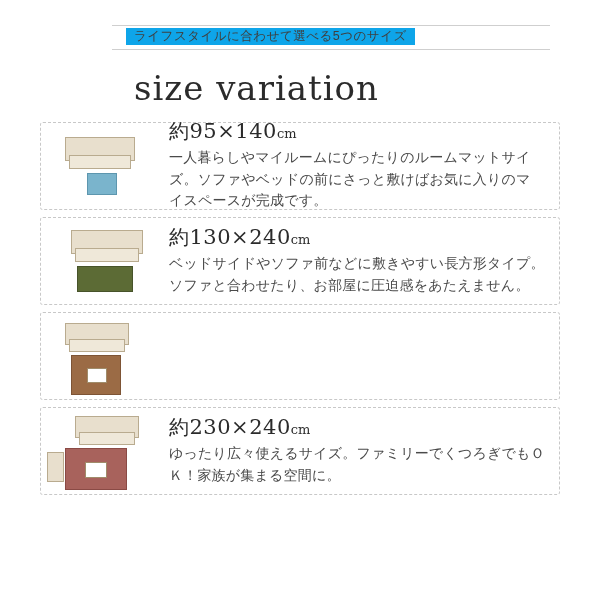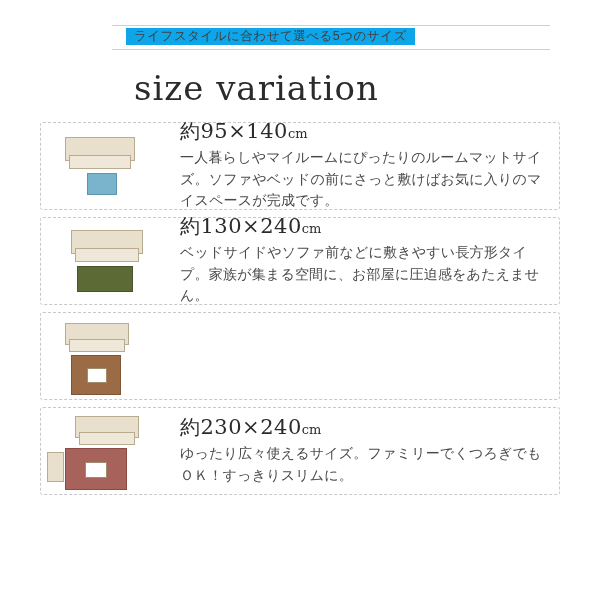--- a/index.html
+++ b/index.html
@@ -83,21 +83,20 @@
     position: relative;
     width: 124px;
     height: 86px;
     flex: 0 0 124px;
   }
 
   .text-col {
     flex: 1 1 auto;
     padding-left: 4px;
     padding-right: 14px;
-    margin-left: 11px;
   }
   .size-label {
     font-size: 20px;
     color: #2b2b2b;
     font-family: "DejaVu Serif", serif;
     letter-spacing: 0.5px;
     line-height: 1.1;
     margin-bottom: 4px;
   }
   .size-label .unit {
@@ -181,21 +180,21 @@
       <div class="row-inner">
         <div class="thumb">
           <div class="sofa-body" style="left:30px; top:12px; width:72px; height:24px;"></div>
           <div class="sofa-cushion" style="left:34px; top:30px; width:64px; height:14px;"></div>
           <div class="rug" style="left:36px; top:48px; width:56px; height:26px; background:#5c6b35; border:1px solid #47532a;"></div>
         </div>
         <div class="text-col">
           <div class="size-label">
             <span>約</span><span class="num">130×240</span><span class="unit">cm</span>
           </div>
-          <div class="desc">ベッドサイドやソファ前などに敷きやすい長方形タイプ。家族が集まる空間に、お部屋に圧迫感をあたえません。</div>
+          <div class="desc">ベッドサイドやソファ前などに敷きやすい長方形タイプ。ソファと合わせたり、お部屋に圧迫感をあたえません。</div>
         </div>
       </div>
     </div>
 
     <div class="row">
       <div class="row-inner">
         <div class="thumb">
           <div class="sofa-body" style="left:24px; top:10px; width:64px; height:22px;"></div>
           <div class="sofa-cushion" style="left:28px; top:26px; width:56px; height:13px;"></div>
           <div class="rug" style="left:30px; top:42px; width:50px; height:40px; background:#9b6b45; border:1px solid #7d5435;"></div>
@@ -210,20 +209,20 @@
           <div class="sofa-body" style="left:34px; top:8px; width:64px; height:22px;"></div>
           <div class="sofa-cushion" style="left:38px; top:24px; width:56px; height:13px;"></div>
           <div class="rug" style="left:24px; top:40px; width:62px; height:42px; background:#a8625c; border:1px solid #8a4a45;"></div>
           <div class="table" style="left:44px; top:54px; width:22px; height:16px;"></div>
           <div class="side-sofa" style="left:6px; top:44px; width:17px; height:30px;"></div>
         </div>
         <div class="text-col">
           <div class="size-label">
             <span>約</span><span class="num">230×240</span><span class="unit">cm</span>
           </div>
-          <div class="desc">ゆったり広々使えるサイズ。ファミリーでくつろぎでもＯＫ！すっきりスリムに。</div>
+          <div class="desc">ゆったり広々使えるサイズ。ファミリーでくつろぎでもＯＫ！家族が集まる空間に。</div>
         </div>
       </div>
     </div>
 
 
   </div>
 </div>
 
 </body></html>

